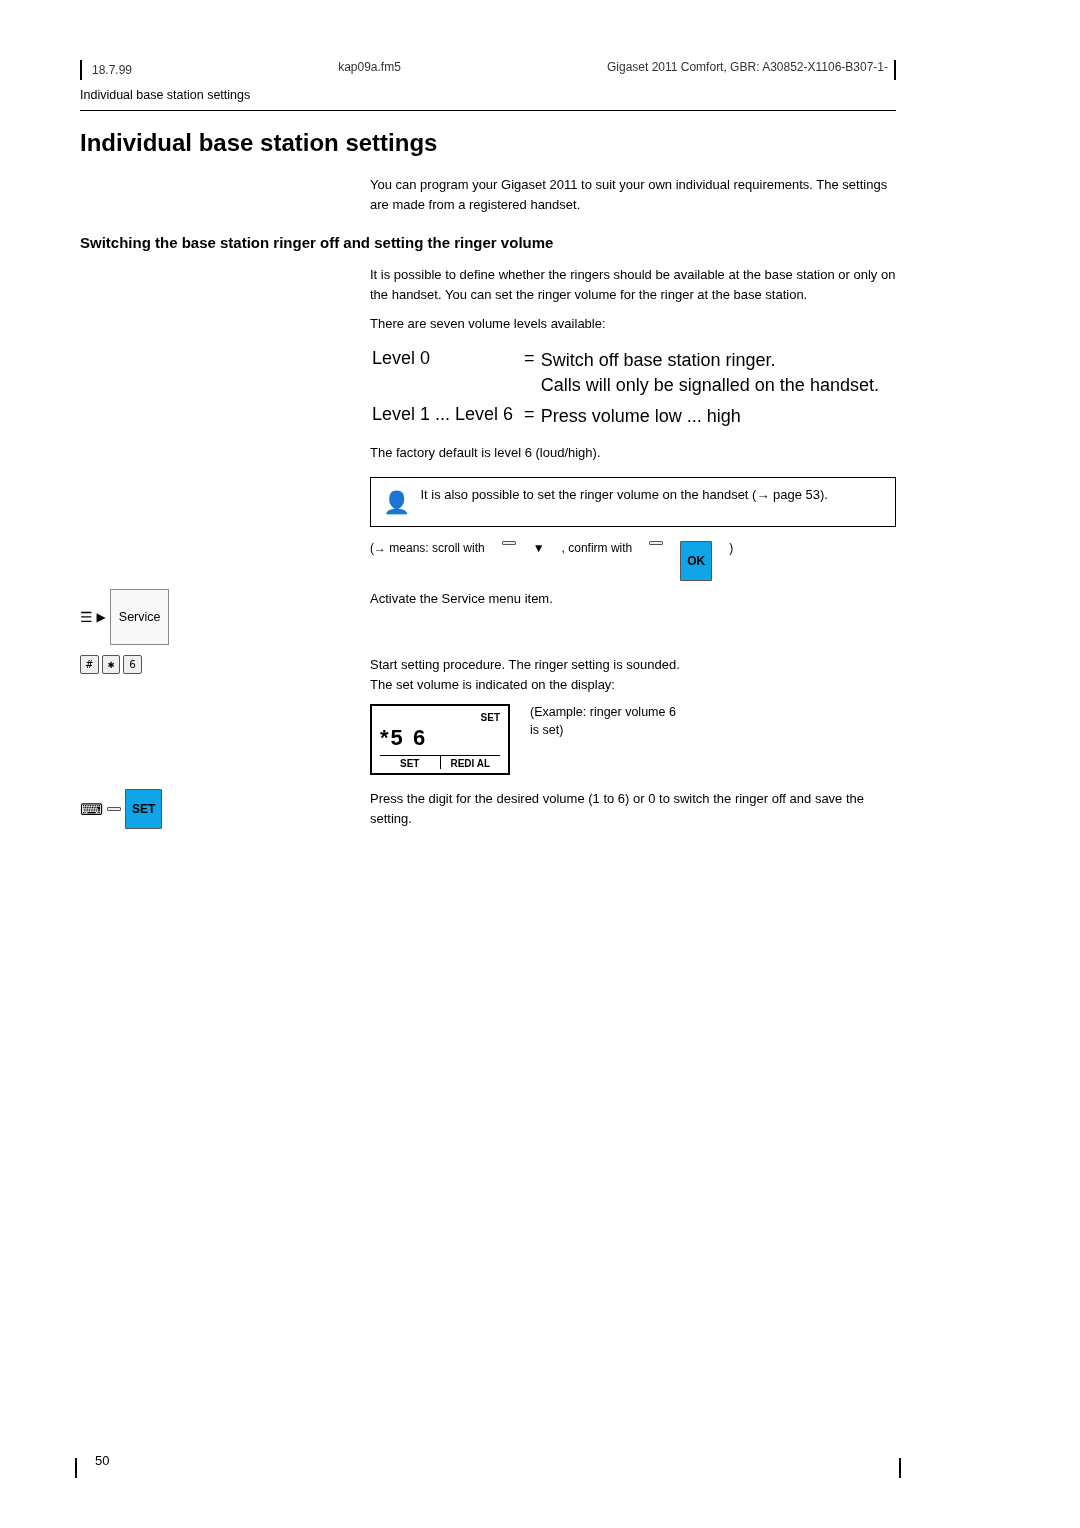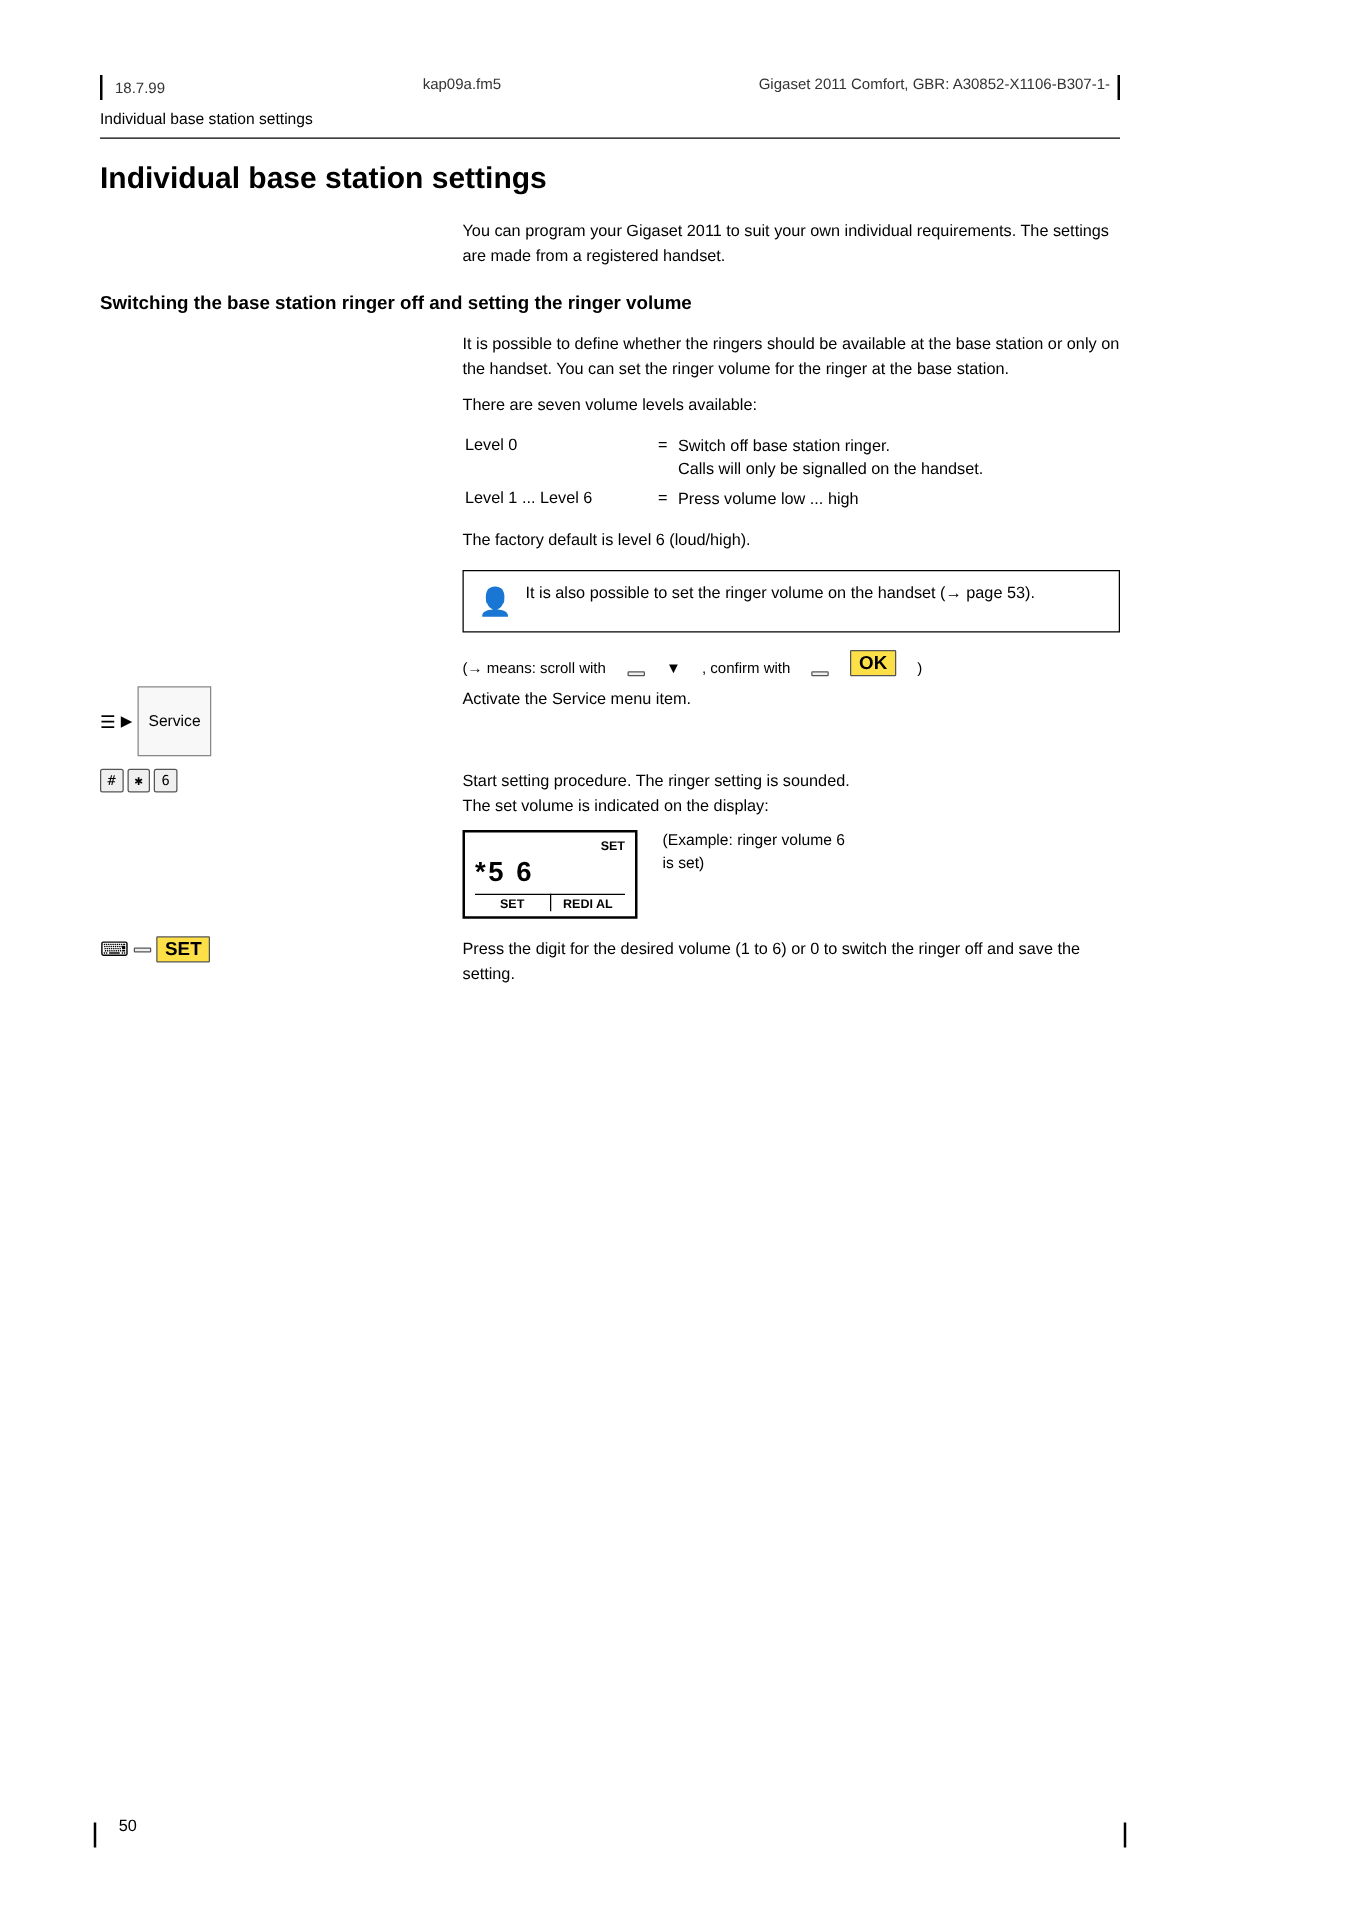--- a/index.html
+++ b/index.html
@@ -68,21 +68,21 @@
 
     .body-text {
       font-size: 13px;
       line-height: 1.5;
       margin-bottom: 10px;
     }
 
     .volume-table {
       width: 100%;
       margin-bottom: 10px;
-      font-size: 13px;
+      font-size: 18px;
     }
     .volume-table td {
       padding: 2px 4px 2px 0;
       vertical-align: top;
     }
     .vol-label { white-space: nowrap; }
     .vol-eq { text-align: center; padding: 0 8px; }
     .vol-desc { line-height: 1.4; }
 
     
@@ -156,35 +156,35 @@
       font-family: monospace;
       background: #f0f0f0;
       border-radius: 2px;
     }
 
     
     .scroll-note {
       font-size: 12px;
       margin-bottom: 8px;
       display: flex;
-      align-items: flex-end;
+      align-items: flex-start;
       gap: 17px;
     }
     .btn-rect {
       border: 1px solid #555;
       padding: 1px 6px;
       font-size: 10px;
       background: #f0f0f0;
       border-radius: 1px;
     }
     .btn-ok {
       border: 1px solid #555;
-      padding: 1px 6px;
-      font-size: 15px;
-      background: #fde047;
+      padding: 12px 6px;
+      font-size: 12px;
+      background: #0ea5e9;
       border-radius: 1px;
       font-weight: bold;
     }
 
     
     .display-container {
       display: flex;
       align-items: flex-start;
       gap: 20px;
       margin: 6px 0 14px 0;

